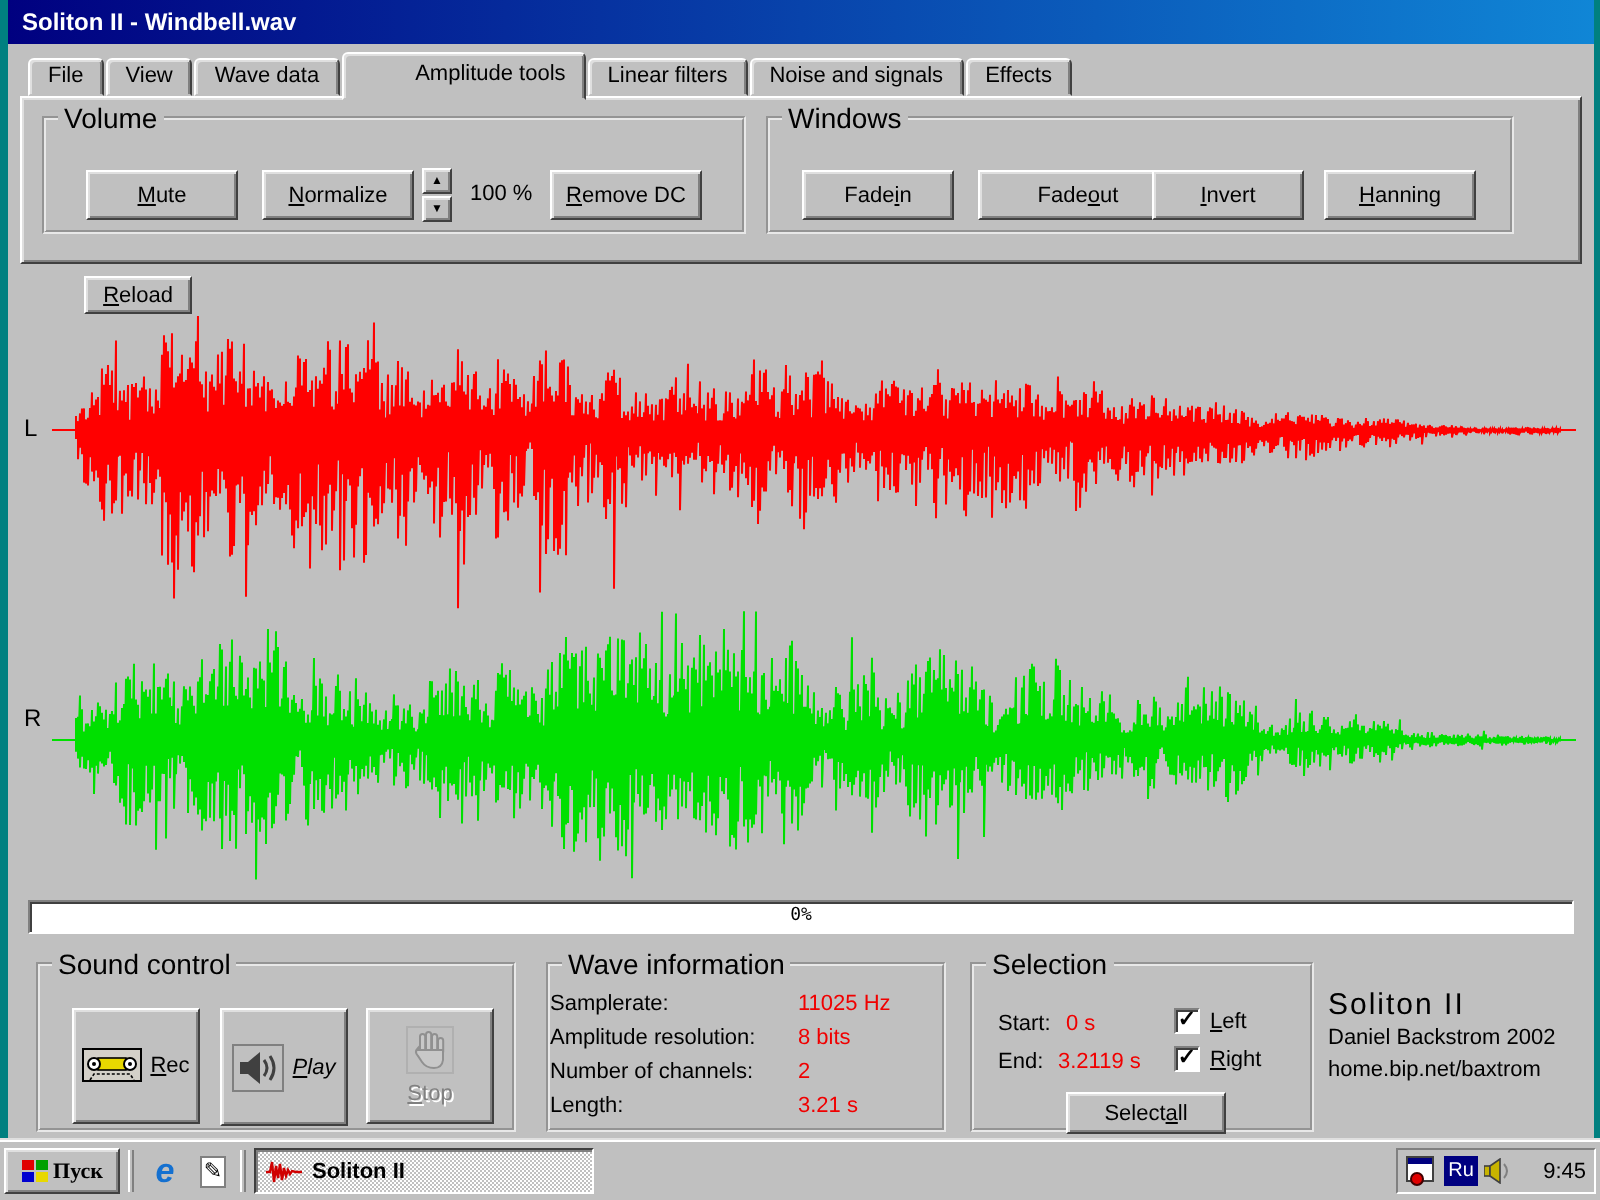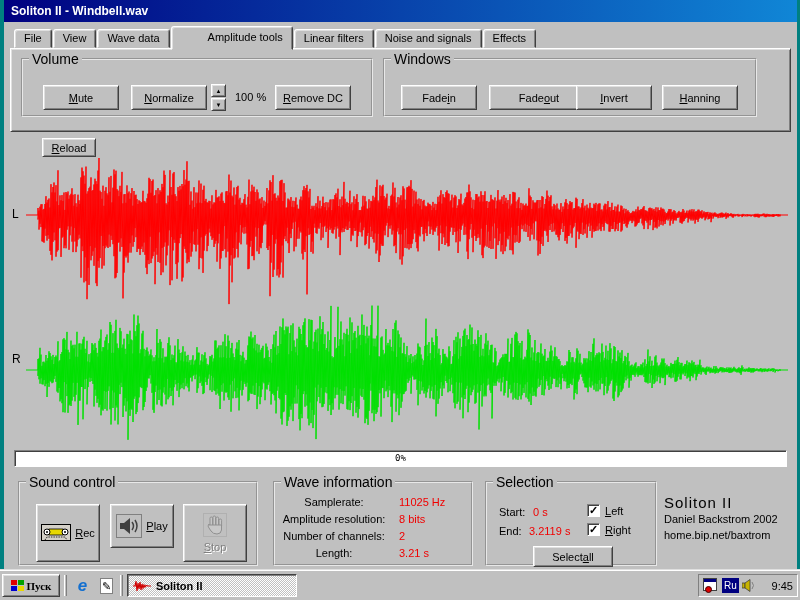--- a/index.html
+++ b/index.html
@@ -35,21 +35,21 @@
   .ch-label { position:absolute; font-size:12px; z-index:2; }
   #wave-svg { position:absolute; left:0; top:158px; }
 
   
   .progress { position:absolute; left:10px; top:450px; width:773px; height:17px; background:#fff;
     border:1px solid; border-color:#808080 #fff #fff #808080; box-shadow:inset 1px 1px 0 #404040;
     text-align:center; font-family:"DejaVu Sans Mono",monospace; font-size:9px; line-height:15px; }
 
   
   .wi-grid { display:grid; grid-template-columns:118px auto; column-gap:6px; padding-top:4px; line-height:17px; }
-  .wi-label { text-align:center; }
+  .wi-label { text-align:left; }
   .red-val { color:#f00000; }
 
   .checkbox { width:13px; height:13px; background:#fff; display:inline-block;
     border:1px solid; border-color:#808080 #fff #fff #808080; box-shadow:inset 1px 1px 0 #404040;
     font-size:11px; font-weight:bold; line-height:11px; text-align:center; vertical-align:middle; }
   .cb-row { position:absolute; display:flex; align-items:center; gap:5px; }
 
   .credits { position:absolute; left:660px; top:494px; }
   .credits .c-title { font-size:15px; letter-spacing:1px; }
   .credits .c-line { font-size:11px; line-height:16px; }
@@ -140,21 +140,21 @@
         <rect x="0.5" y="1.5" width="29" height="16" fill="#d4d0c8" stroke="#000"></rect>
         <rect x="8" y="6" width="14" height="6" fill="#e8d800" stroke="#000" stroke-width="0.8"></rect>
         <circle cx="6" cy="9" r="3" fill="#fff" stroke="#000"></circle>
         <circle cx="24" cy="9" r="3" fill="#fff" stroke="#000"></circle>
         <circle cx="6" cy="9" r="1" fill="#000"></circle>
         <circle cx="24" cy="9" r="1" fill="#000"></circle>
         <path d="M4 17 L6 14 H24 L26 17" fill="none" stroke="#000" stroke-width="0.8" stroke-dasharray="1.5 1"></path>
       </svg>
       <span><u>R</u>ec</span>
     </div>
-    <div class="btn raised" style="position:absolute; left:90px; top:14px; width:64px; height:44px; gap:4px;">
+    <div class="btn raised" style="position:absolute; left:90px; top:14px; width:64px; height:59px; gap:4px;font-style:italic;">
       <svg width="26" height="24" viewBox="0 0 26 24">
         <rect x="0.5" y="0.5" width="25" height="23" fill="#c0c0c0" stroke="#808080"></rect>
         <rect x="4" y="9" width="4" height="6" fill="#404040"></rect>
         <polygon points="8,9 14,4 14,20 8,15" fill="#404040"></polygon>
         <path d="M16 8 Q19 12 16 16" fill="none" stroke="#404040" stroke-width="1.5"></path>
         <path d="M19 6 Q23 12 19 18" fill="none" stroke="#404040" stroke-width="1.5"></path>
       </svg>
       <span><u>P</u>lay</span>
     </div>
     <div class="btn raised disabled" style="position:absolute; left:163px; top:14px; width:64px; height:58px; gap:4px;flex-direction:column;">

